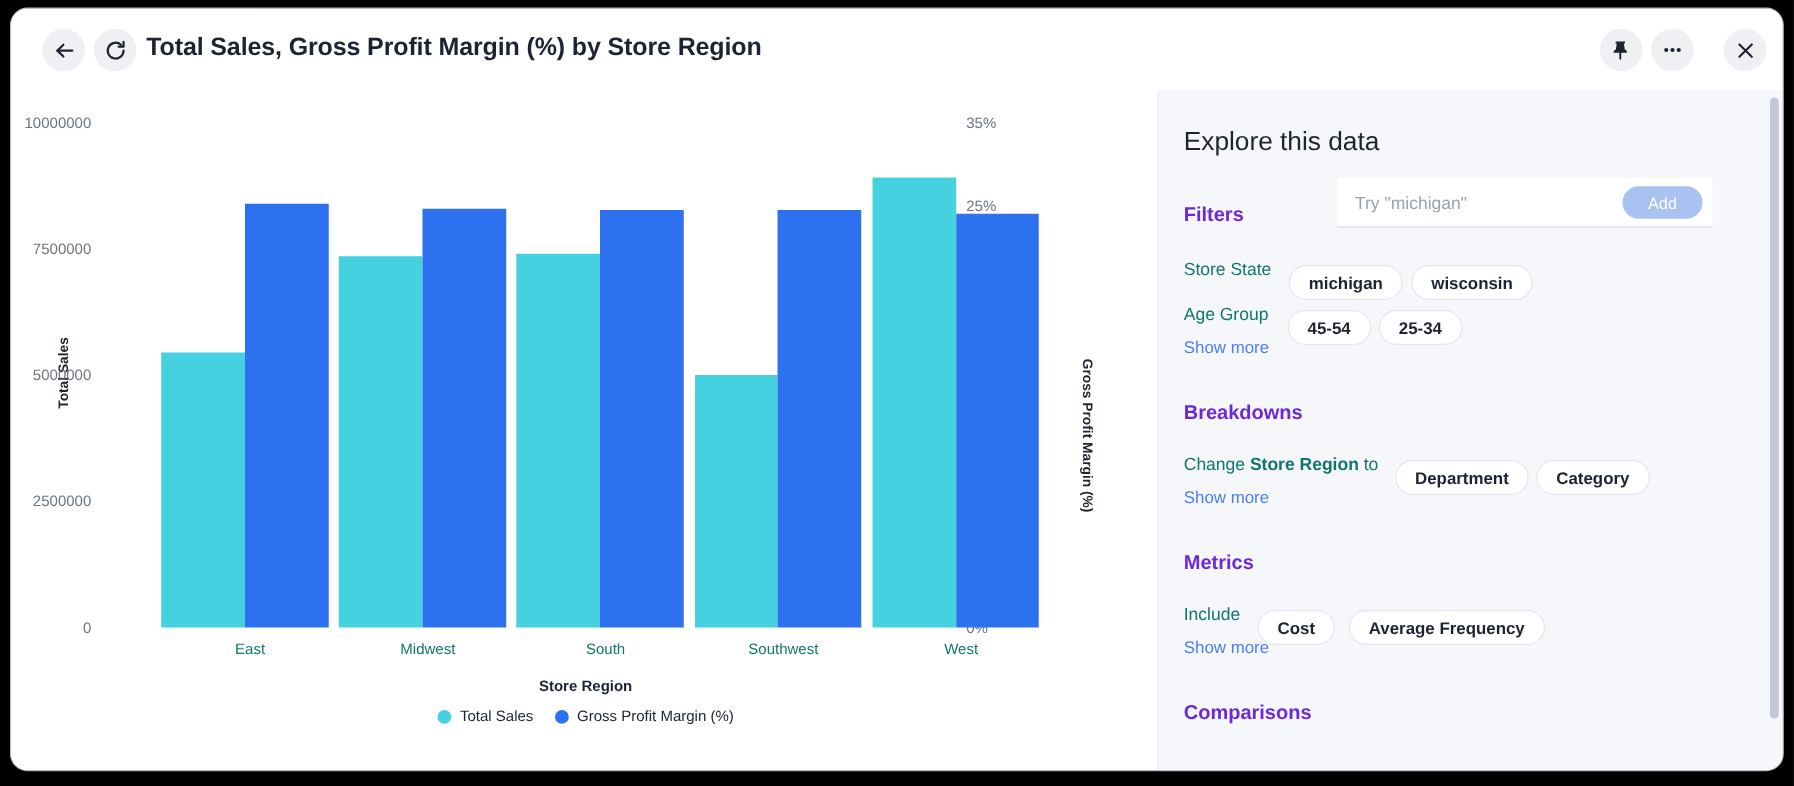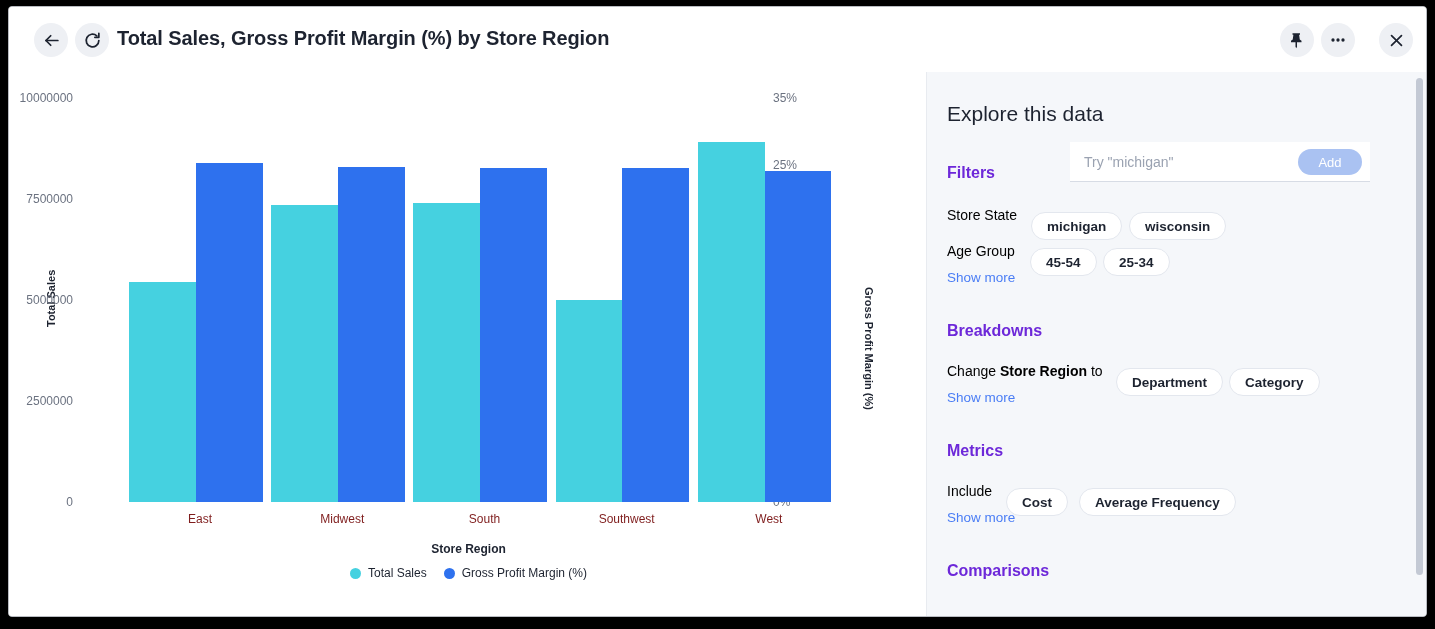--- a/index.html
+++ b/index.html
@@ -8,21 +8,21 @@
     background: #000;
     font-family: "Liberation Sans", sans-serif;
     overflow: hidden;
   }
   #window {
     position: absolute;
     left: 8px; top: 6px;
     width: 1419px; height: 611px;
     background: #ffffff;
     border: 1px solid #b9bcc2;
-    border-radius: 4px;
+    border-radius: 14px;
     overflow: hidden;
   }
   
   #header {
     position: absolute; left: 0; top: 0; width: 100%; height: 65px;
     background: #fff;
   }
   .circle-btn {
     position: absolute; top: 16px;
     width: 34px; height: 34px; border-radius: 50%;
@@ -72,21 +72,21 @@
   .group {
     position: absolute; bottom: 0; height: 100%;
   }
   .bar {
     position: absolute; bottom: 0;
   }
   .bar.sales { background: #45d1e0; }
   .bar.margin { background: #2e71ee; }
   .xtick {
     position: absolute; top: 440px;
-    font-size: 12px; color: #7f1d1d; text-align: center;
+    font-size: 12px; color: #0f766e; text-align: center;
     white-space: nowrap;
   }
   #x-axis-title {
     position: absolute; left: 0; right: 0; top: 470px;
     text-align: center; font-size: 12px; font-weight: bold; color: #1d2330;
   }
   #legend {
     position: absolute; left: 0; right: 0; top: 494px;
     display: flex; justify-content: center; align-items: center; gap: 17px;
   }
@@ -104,21 +104,21 @@
   #panel-title {
     position: absolute; left: 20px; top: 30px;
     font-size: 21px; color: #1d2330; font-weight: normal;
   }
   .section-head {
     position: absolute; left: 20px;
     font-size: 16px; font-weight: bold; color: #6d28d9;
   }
   .row-label {
     position: absolute;
-    font-size: 14px; color: #000000;
+    font-size: 14px; color: #0f766e;
   }
   .chip {
     position: absolute;
     background: #ffffff; border: 1px solid #e3e7ee; border-radius: 16px;
     height: 28px; padding: 0 15px;
     display: flex; align-items: center; justify-content: center;
     font-size: 13.5px; font-weight: bold; color: #1d2330;
     cursor: pointer; white-space: nowrap; margin-top: 16px;
   }
   .show-more {

